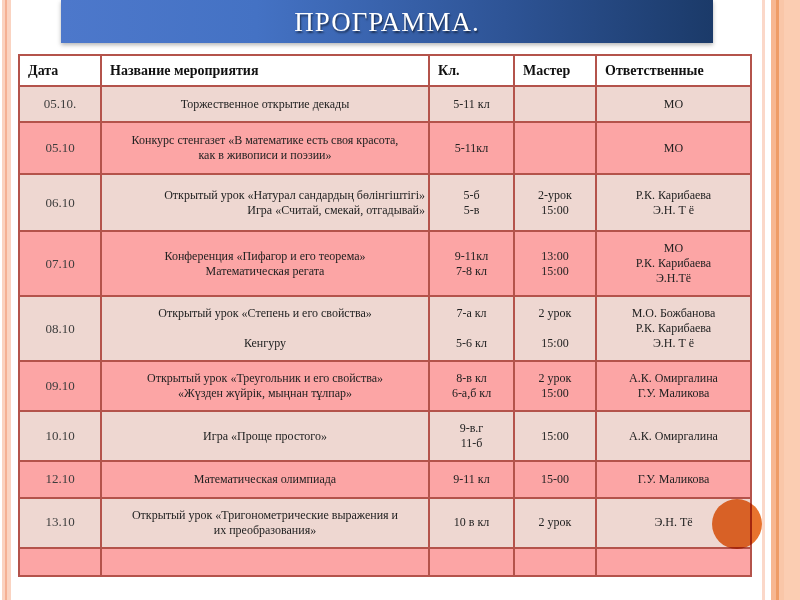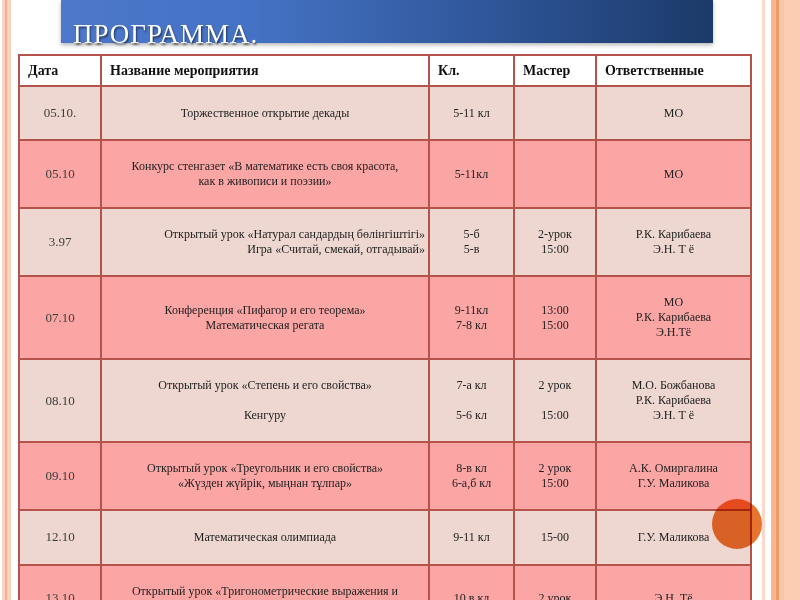--- a/index.html
+++ b/index.html
@@ -19,37 +19,37 @@
       #ffffff 0 4px,#fbd8c9 4px 7px,#ffffff 7px 13px,#f7b791 13px 18px,
       #ef9c66 18px 21px,#f9c6a8 21px 26px,#fbcdb2 26px 42px);
   }
   
   .banner{
     position:absolute;left:61px;top:0;width:652px;height:43px;z-index:1;
     background:linear-gradient(90deg,#4d78cb 0%,#4472c4 30%,#2e5496 68%,#1b3a69 100%);
     box-shadow:0 2px 4px rgba(90,90,90,.45);
   }
   .banner h1{
-    margin:12px;text-align:left;line-height:44px;font-size:27px;color:#ffffff;
+    margin:0;text-align:center;line-height:44px;font-size:27px;color:#ffffff;
     font-weight:normal;letter-spacing:1px;text-shadow:1px 1.5px 2px rgba(0,0,0,.55);
   }
   
   table.program{
     position:absolute;left:18px;top:54px;width:732px;z-index:1;
     border-collapse:collapse;table-layout:fixed;background:#fca5a5;
   }
   table.program th,table.program td{border:2px solid #b4534b;}
   table.program thead tr{height:31px;}
   table.program th{
     font-size:14px;font-weight:bold;text-align:left;color:#111111;
     padding:2px 2px 2px 8px;background:#ffffff;
   }
   table.program td{
     font-size:12px;text-align:center;vertical-align:middle;color:#222222;
-    white-space:pre-line;line-height:1.25;padding:18px 3px;
+    white-space:pre-line;line-height:1.25;padding:9px 3px;
   }
   table.program td.col-date{font-size:13px;color:#3d3d3d;}
   table.program tbody tr:nth-child(odd){background:#eed7d1;}
   table.program td.align-left{text-align:right;padding-left:8px;}
   
   .circle{
     position:absolute;left:712px;top:499px;width:50px;height:50px;border-radius:50%;
     background:#e8732e;mix-blend-mode:multiply;z-index:2;
   }
 </style>
@@ -90,21 +90,21 @@
       </tr>
       <tr style="height: 52px;">
         <td class="col-date">05.10</td>
         <td class="col-event">Конкурс стенгазет «В математике есть своя красота,
 как в живописи и поэзии»</td>
         <td class="col-grade">5-11кл</td>
         <td class="col-time"></td>
         <td class="col-resp">МО</td>
       </tr>
       <tr style="height: 57px;">
-        <td class="col-date">3.97</td>
+        <td class="col-date">06.10</td>
         <td class="col-event align-left">Открытый урок «Натурал сандардың бөлінгіштігі»
 Игра «Считай, смекай, отгадывай»</td>
         <td class="col-grade">5-б
 5-в</td>
         <td class="col-time">2-урок
 15:00</td>
         <td class="col-resp">Р.К. Карибаева
 Э.Н. Т ё</td>
       </tr>
       <tr style="height: 57px;">
@@ -138,20 +138,28 @@
         <td class="col-date">09.10</td>
         <td class="col-event">Открытый урок «Треугольник и его свойства»
 «Жүзден жүйрік, мыңнан  тұлпар»</td>
         <td class="col-grade">8-в кл
 6-а,б кл</td>
         <td class="col-time">2 урок
 15:00</td>
         <td class="col-resp">А.К. Омиргалина
 Г.У. Маликова</td>
       </tr>
+      <tr style="height: 39px;">
+        <td class="col-date">10.10</td>
+        <td class="col-event">Игра «Проще простого»</td>
+        <td class="col-grade">9-в.г
+11-б</td>
+        <td class="col-time">15:00</td>
+        <td class="col-resp">А.К. Омиргалина</td>
+      </tr>
       <tr style="height: 23px;">
         <td class="col-date">12.10</td>
         <td class="col-event">Математическая олимпиада</td>
         <td class="col-grade">9-11 кл</td>
         <td class="col-time">15-00</td>
         <td class="col-resp">Г.У. Маликова</td>
       </tr>
       <tr style="height: 40px;">
         <td class="col-date">13.10</td>
         <td class="col-event">Открытый урок «Тригонометрические выражения и

